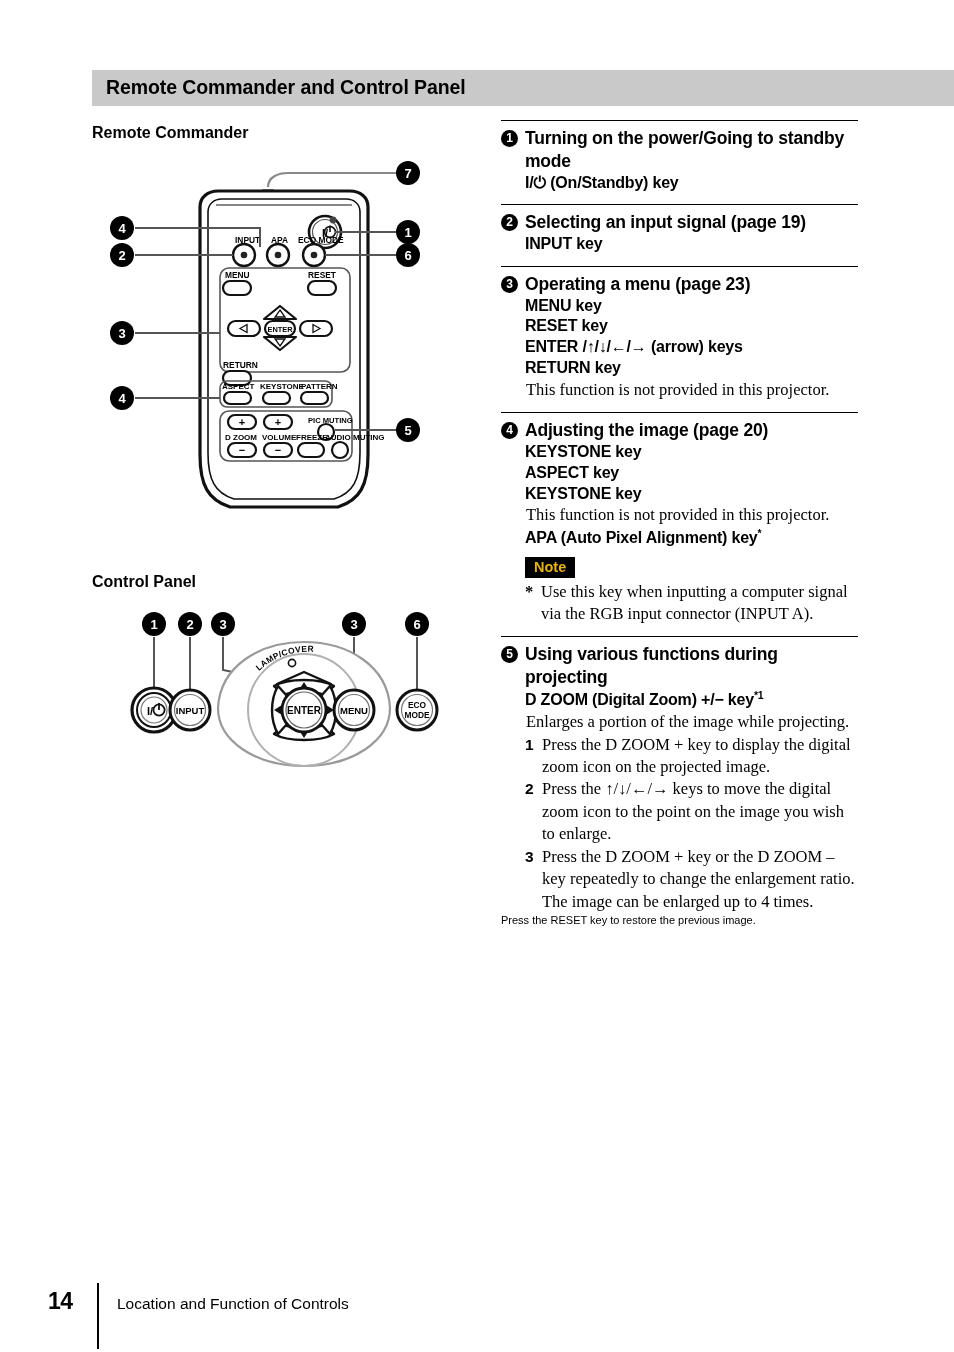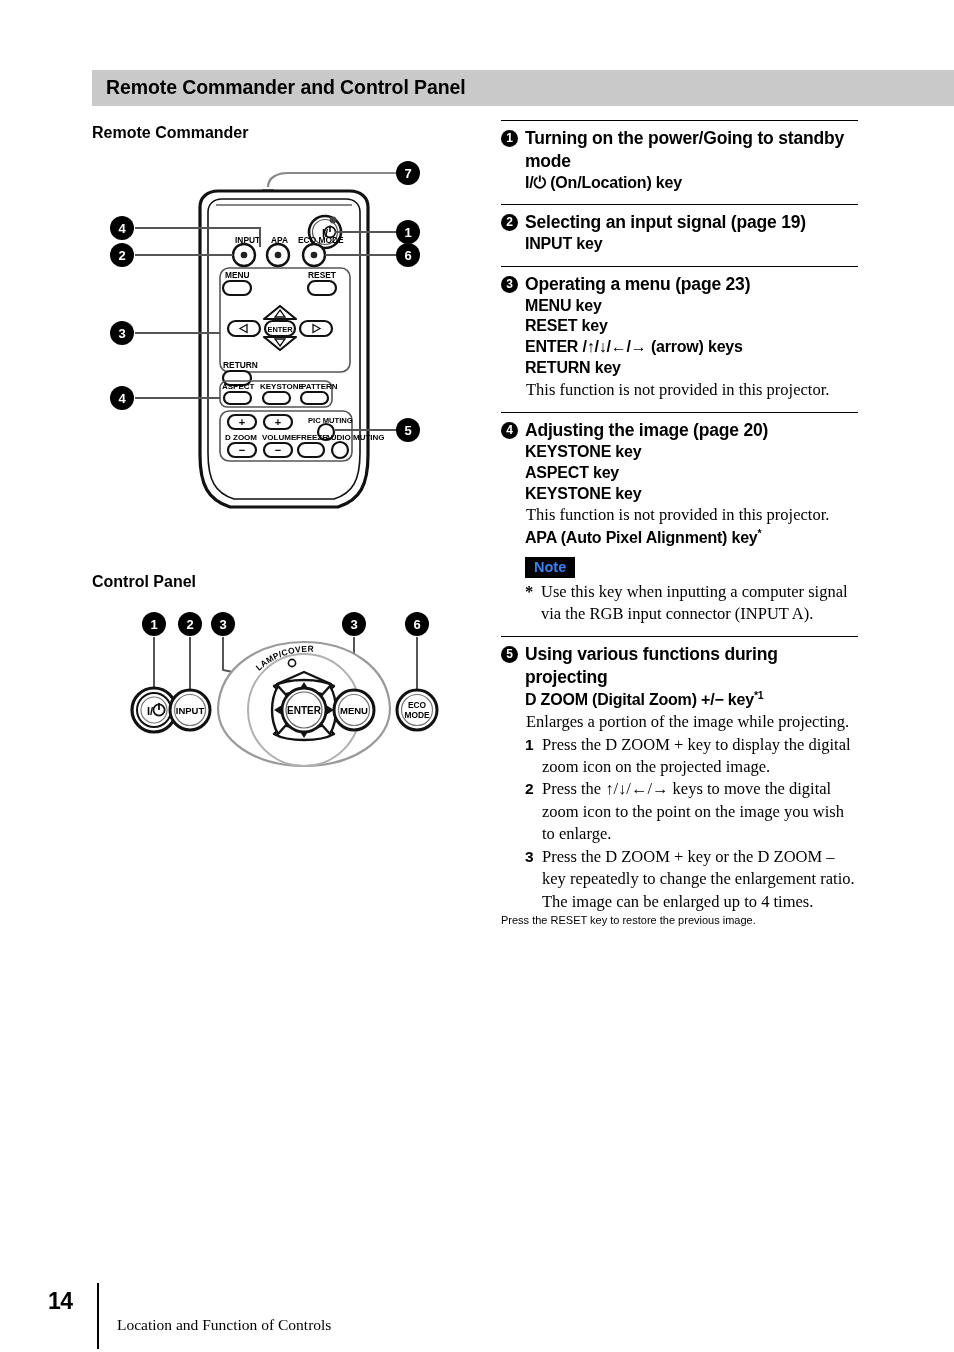--- a/index.html
+++ b/index.html
@@ -109,21 +109,21 @@
   .sup {
     font-size: 10.5px;
     vertical-align: super;
     font-weight: bold;
   }
 
   
   .note-badge {
     display: inline-block;
     background: #000;
-    color: #3b82f6;
+    color: #eab308;
     font-family: "Liberation Sans", sans-serif;
     font-weight: bold;
     font-size: 14.5px;
     padding: 2px 9px 3px 9px;
     margin-left: 24px;
     margin-top: 8px;
   }
   .note-item {
     display: flex;
     margin-left: 24px;
@@ -172,23 +172,22 @@
     top: 1288px;
     font-family: "Liberation Sans", sans-serif;
     font-size: 23px;
     font-weight: bold;
     letter-spacing: -0.5px;
   }
   .footer-text {
     position: absolute;
     left: 117px;
     top: 1295px;
-    font-family: Liberation Serif, serif;
+    font-family: Liberation Sans, sans-serif;
     font-size: 15.5px;
-    margin-top: 21px;
   }
 
   
   .fig { position: absolute; }
   #remote-figure { left: 92px; top: 155px; width: 400px; height: 380px; }
   #control-panel-figure { left: 92px; top: 600px; width: 400px; height: 200px; }
 
   .callout-num {
     fill: #000;
   }
@@ -426,21 +425,21 @@
       </g>
     </svg>
   </div>
 
   <div class="rcol" id="right-column">
       <div class="sec first">
         <div class="sec-head">
           <div class="bullet">1</div>
           <div class="sec-title">Turning on the power/Going to standby mode</div>
         </div>
-        <div class="key-line">I/⏻ (On/Location) key</div>
+        <div class="key-line">I/⏻ (On/Standby) key</div>
       </div>
       <div class="sec">
         <div class="sec-head">
           <div class="bullet">2</div>
           <div class="sec-title">Selecting an input signal (page 19)</div>
         </div>
         <div class="key-line">INPUT key</div>
       </div>
       <div class="sec">
         <div class="sec-head">

